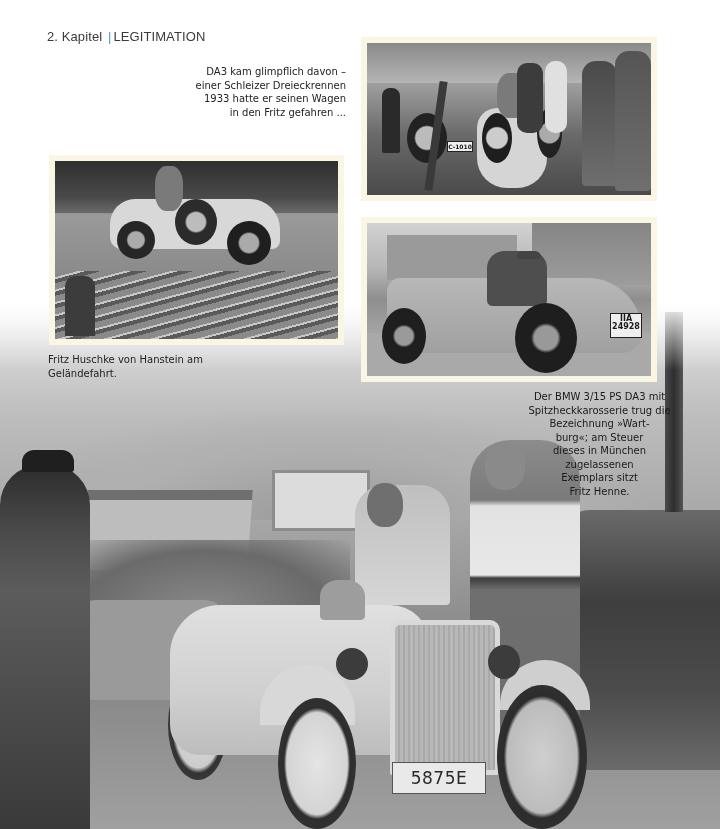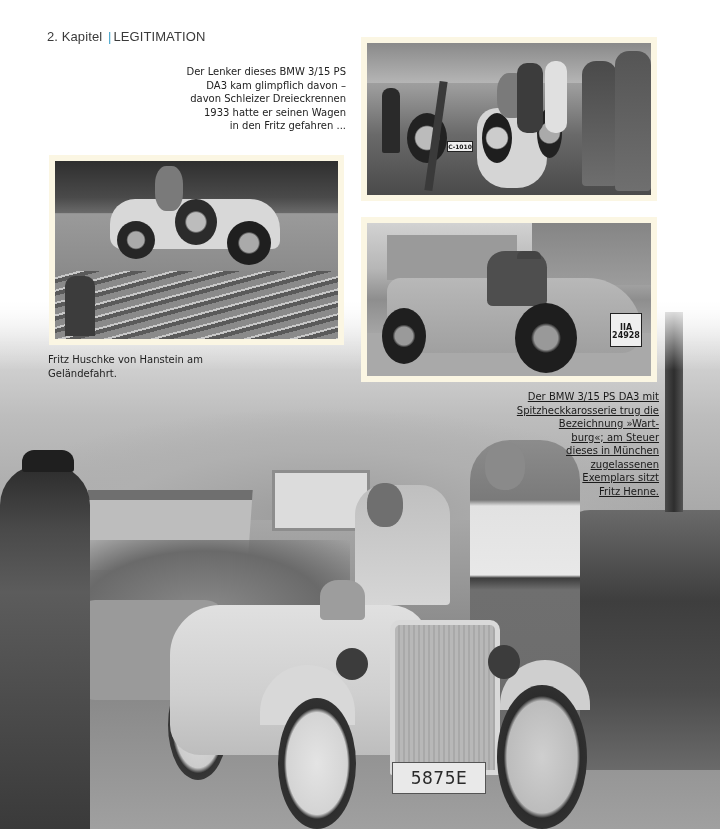--- a/index.html
+++ b/index.html
@@ -207,21 +207,21 @@
     .caption {
       position: absolute;
       font-family: "DejaVu Sans", sans-serif;
       font-size: 10px;
       line-height: 13.5px;
       color: #222;
       z-index: 20;
     }
     .caption-1 { left: 160px; top: 65px; width: 186px; text-align: right; }
     .caption-2 { left: 48px; top: 353px; width: 180px; text-align: left; }
-    .caption-3 { left: 500px; top: 390px; width: 159px; text-align: right; color: #1a1a1a; text-decoration: underline; }
+    .caption-3 { left: 520px; top: 390px; width: 159px; text-align: center; color: #1a1a1a; }
     .caption span { display: block; white-space: nowrap; }
   </style>
 </head>
 <body>
 
 <div class="page">
 
   <div class="running-head">
     <span>2. Kapitel</span>
     <span class="sep">|</span><span>LEGITIMATION</span>
@@ -290,31 +290,30 @@
   <div class="inset inset-3">
     <div class="img">
       <div class="shape" style="left:20px;top:12px;width:130px;height:45px;background:#9a9a9a;"></div>
       <div class="shape" style="left:165px;top:0;width:120px;height:62px;background:linear-gradient(180deg,#858585,#9c9c9c);"></div>
       <div class="shape" style="left:0;top:110px;width:100%;height:43px;background:#a9a9a9;"></div>
       <div class="shape" style="left:20px;top:55px;width:255px;height:75px;background:linear-gradient(180deg,#b8b8b8,#a0a0a0);border-radius:20px 80px 30px 20px;"></div>
       <div class="shape" style="left:120px;top:28px;width:60px;height:55px;background:#4e4e4e;border-radius:30% 30% 10% 10%;"></div>
       <div class="shape" style="left:150px;top:28px;width:24px;height:8px;background:#444;border-radius:6px 6px 0 0;"></div>
       <div class="shape" style="left:15px;top:85px;width:44px;height:56px;background:radial-gradient(circle,#9a9a9a 0 25%,#1f1f1f 32% 100%);border-radius:50%;"></div>
       <div class="shape" style="left:148px;top:80px;width:62px;height:70px;background:radial-gradient(circle,#999 0 25%,#1e1e1e 32% 100%);border-radius:50%;"></div>
-      <div class="plate-small" style="left:243px;top:90px;width:30px;height:22px;font-size:8px;padding-top:10px;">
+      <div class="plate-small" style="left:243px;top:90px;width:30px;height:22px;font-size:8px;padding-top:1px;">
         <span style="display:block;">IIA</span>
         <span style="display:block;">24928</span>
       </div>
     </div>
   </div>
 
   <div class="caption caption-1">
-    <span>Der Lenker dieses BMW 3/15 PS</span>
     <span>DA3 kam glimpflich davon –</span>
-    <span>davon Schleizer Dreieckrennen</span>
+    <span>einer Schleizer Dreieckrennen</span>
     <span>1933 hatte er seinen Wagen</span>
     <span>in den Fritz gefahren ...</span>
   </div>
 
   <div class="caption caption-2">
     <span>Fritz Huschke von Hanstein am</span>
     <span>Geländefahrt.</span>
   </div>
 
   <div class="caption caption-3">

